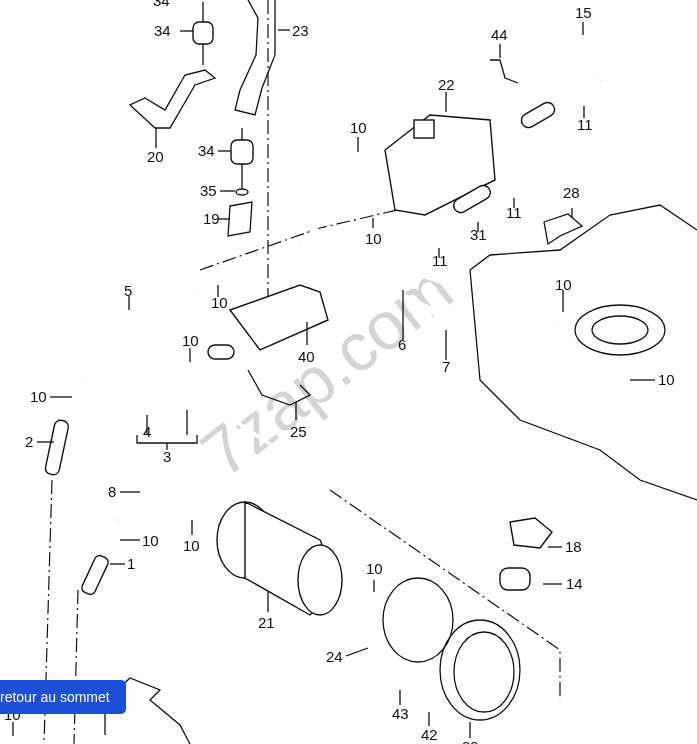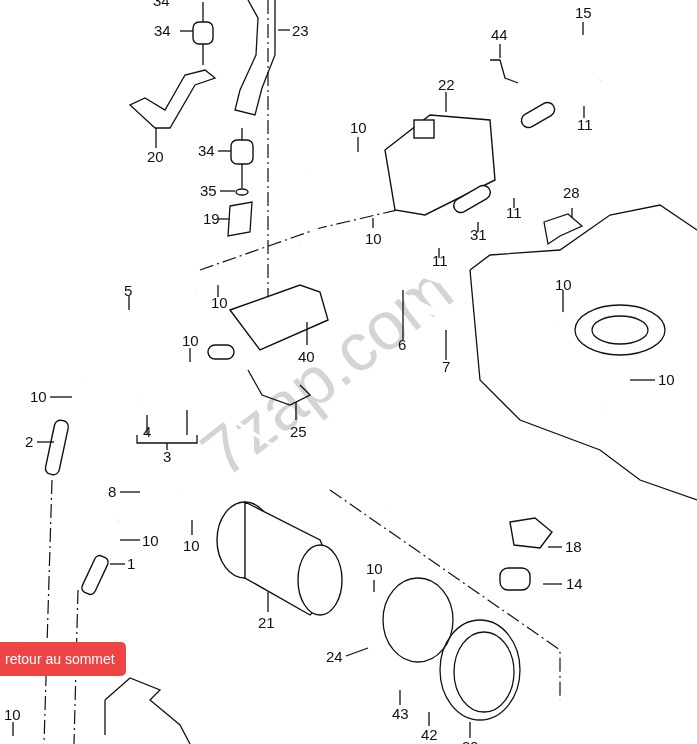--- a/index.html
+++ b/index.html
@@ -5,23 +5,23 @@
   html, body { margin:0; padding:0; background:#ffffff; }
   body { width:697px; height:744px; overflow:hidden; position:relative; font-family:"Liberation Sans", sans-serif; }
   #diagram { position:absolute; left:0; top:0; width:697px; height:744px; }
   #diagram text.lbl { font-family:"Liberation Sans", sans-serif; font-size:15px; fill:#111; }
   #diagram text.wm { font-family:"Liberation Sans", sans-serif; font-size:68px; fill:#d4d4d4; }
   .ln { stroke:#111; stroke-width:1.3; fill:none; }
   .pt { stroke:#111; stroke-width:1.4; fill:#fff; }
   .hose { stroke:#111; stroke-width:1.4; fill:none; }
   .dash { stroke:#111; stroke-width:1.2; fill:none; stroke-dasharray:14 4 2 4; }
   #top-btn {
-    position:absolute; left:0; top:642px; width:126px; height:34px;
-    background:#ef4444; color:#fff; border-radius:0 5px 5px 0;
-    font-size:14px; line-height:34px; padding-left:5px; box-sizing:border-box;
+    position:absolute; left:0; top:680px; width:126px; height:34px;
+    background:#1d4ed8; color:#fff; border-radius:0 5px 5px 0;
+    font-size:14px; line-height:34px; box-sizing:border-box;
     cursor:pointer;
   }
 </style>
 </head>
 <body>
 
 <svg id="diagram" viewBox="0 0 697 744" xmlns="http://www.w3.org/2000/svg">
 
   <text class="wm" x="225" y="480" transform="rotate(-38 225 480)">7zap.com</text>
 

